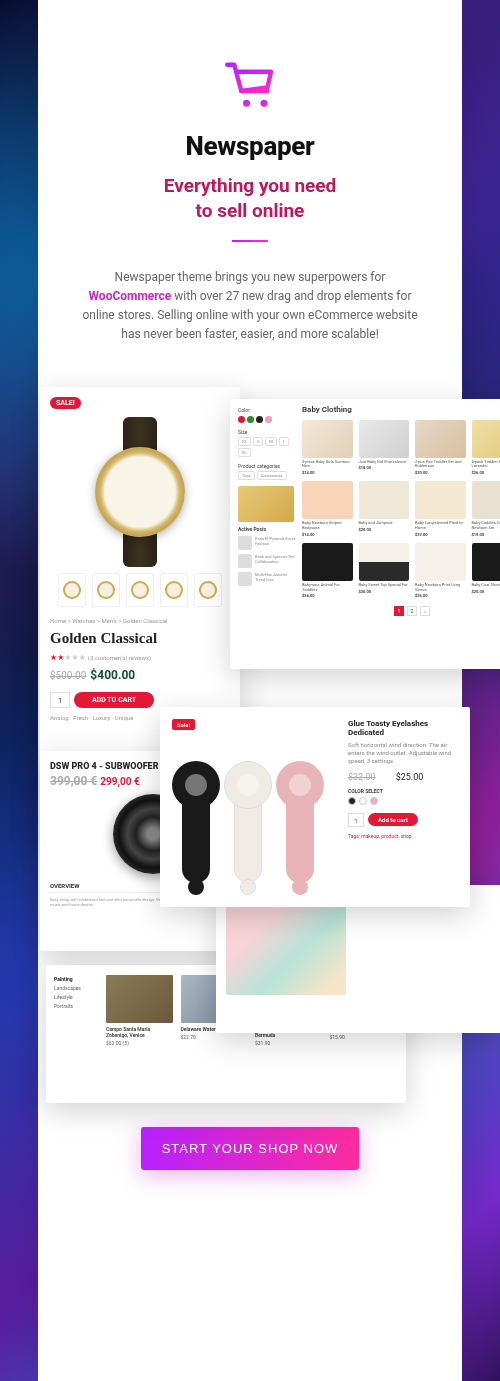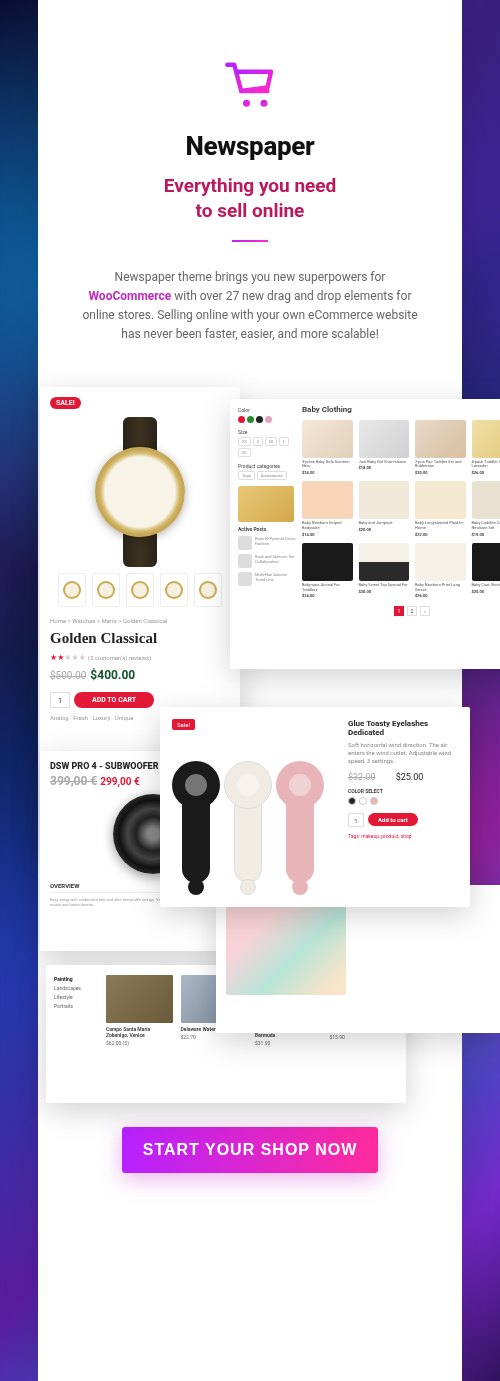--- a/index.html
+++ b/index.html
@@ -108,21 +108,21 @@
 .cat-side{position:absolute;left:8px;top:10px;font-size:5px;color:#666;line-height:1.8}
 .cat-side div:first-child{font-weight:700;color:#222}
 .paintings{position:absolute;left:60px;top:10px;right:10px;display:grid;grid-template-columns:repeat(4,1fr);gap:8px}
 .painting{font-size:5px}
 .paint-img{width:100%;height:48px;background:linear-gradient(135deg,#8a7a5a,#6a5a3a);border-radius:1px;margin-bottom:3px}
 .paint-img.p2{background:linear-gradient(135deg,#aab8c8,#7a8898)}
 .paint-img.p3{background:linear-gradient(135deg,#c8b898,#988858)}
 .paint-img.p4{background:linear-gradient(135deg,#b8c8d8,#8898a8)}
 .paint-title{color:#333;font-weight:600;line-height:1.2;margin-bottom:2px}
 .paint-price{color:#666}
-.cta{margin-top:0;background:linear-gradient(90deg,#b721ff,#ff2b9d);color:#fff;font-size:16px;font-weight:700;letter-spacing:1px;padding:14px 21px;border:none;border-radius:3px;cursor:pointer;box-shadow:0 6px 22px rgba(200,40,200,.35)}
+.cta{margin-top:0;background:linear-gradient(90deg,#b721ff,#ff2b9d);color:#fff;font-size:13px;font-weight:400;letter-spacing:1px;padding:14px 21px;border:none;border-radius:3px;cursor:pointer;box-shadow:0 6px 22px rgba(200,40,200,.35)}
 </style>
 </head>
 <body>
 
 <div class="bg-smoke"></div>
 
 <div class="panel">
 
   <svg class="cart-icon" viewBox="0 0 64 64">
     <defs>

